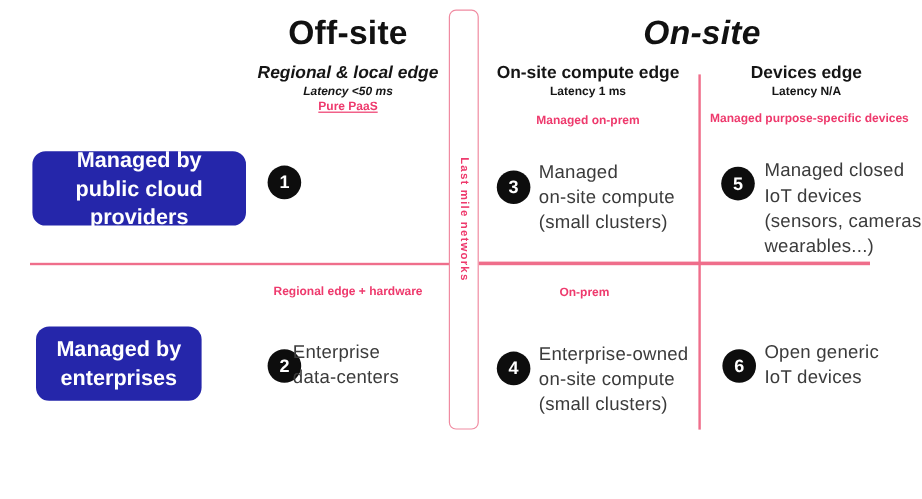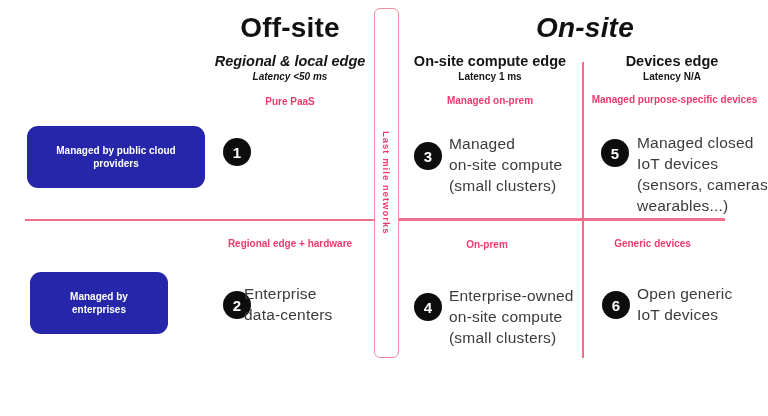--- a/index.html
+++ b/index.html
@@ -7,21 +7,21 @@
     position:relative;width:768px;height:416px;background:#ffffff;overflow:hidden;
     font-family:"Liberation Sans",sans-serif;color:#222;
   }
   .abs{position:absolute;}
   .site-title{font-size:28px;font-weight:800;color:#111;text-align:center;letter-spacing:.2px;}
   .col-head{text-align:center;}
   .col-name{font-size:14.5px;font-weight:700;color:#151515;}
   .col-latency{font-size:10px;font-weight:700;color:#151515;margin-top:2px;}
   .pink-tag{font-size:10px;font-weight:700;color:#ee3a6d;text-align:center;}
   .blue-box{
-    background:#2526aa;border-radius:11px;color:#fff;font-weight:700;font-size:10px;
+    background:#2526aa;border-radius:11px;color:#fff;font-weight:700;font-size:18px;
     display:flex;align-items:center;justify-content:center;text-align:center;
     padding:0 16px;box-sizing:border-box;line-height:1.35;
   }
   .num-circle{
     width:28px;height:28px;border-radius:50%;background:#0d0d0d;color:#fff;
     display:flex;align-items:center;justify-content:center;
     font-size:15px;font-weight:700;
   }
   .cell-text{
     font-size:15.5px;color:#3b3b3b;line-height:1.35;white-space:pre-line;letter-spacing:.2px;
@@ -51,27 +51,26 @@
   </div>
   <div class="abs col-head" style="left:390px;top:53px;width:200px;">
     <div class="col-name">On-site compute edge</div>
     <div class="col-latency">Latency 1 ms</div>
   </div>
   <div class="abs col-head" style="left:572px;top:53px;width:200px;">
     <div class="col-name">Devices edge</div>
     <div class="col-latency">Latency N/A</div>
   </div>
 
-  <div class="abs pink-tag" style="left:190px;top:96px;width:200px;">Pure PaaS</div>
+  <div class="abs pink-tag" style="left:190px;top:84px;width:200px;text-decoration:underline;">Pure PaaS</div>
   <div class="abs pink-tag" style="left:390px;top:95px;width:200px;">Managed on-prem</div>
   <div class="abs pink-tag" style="left:577px;top:94px;width:195px;">Managed purpose-specific devices</div>
 
   <div class="abs pink-tag" style="left:190px;top:238px;width:200px;">Regional edge + hardware</div>
   <div class="abs pink-tag" style="left:387px;top:239px;width:200px;">On-prem</div>
-  <div class="abs pink-tag" style="left:555px;top:238px;width:195px;">Generic devices</div>
 
   <div class="abs blue-box" style="left:27px;top:126px;width:178px;height:62px;">
     <span>Managed by public cloud providers</span>
   </div>
   <div class="abs blue-box" style="left:30px;top:272px;width:138px;height:62px;">
     <span>Managed by enterprises</span>
   </div>
 
   <div class="abs h-line" style="left:25px;top:219px;width:350px;height:2px;"></div>
   <div class="abs h-line" style="left:399px;top:218px;width:326px;height:3px;"></div>

